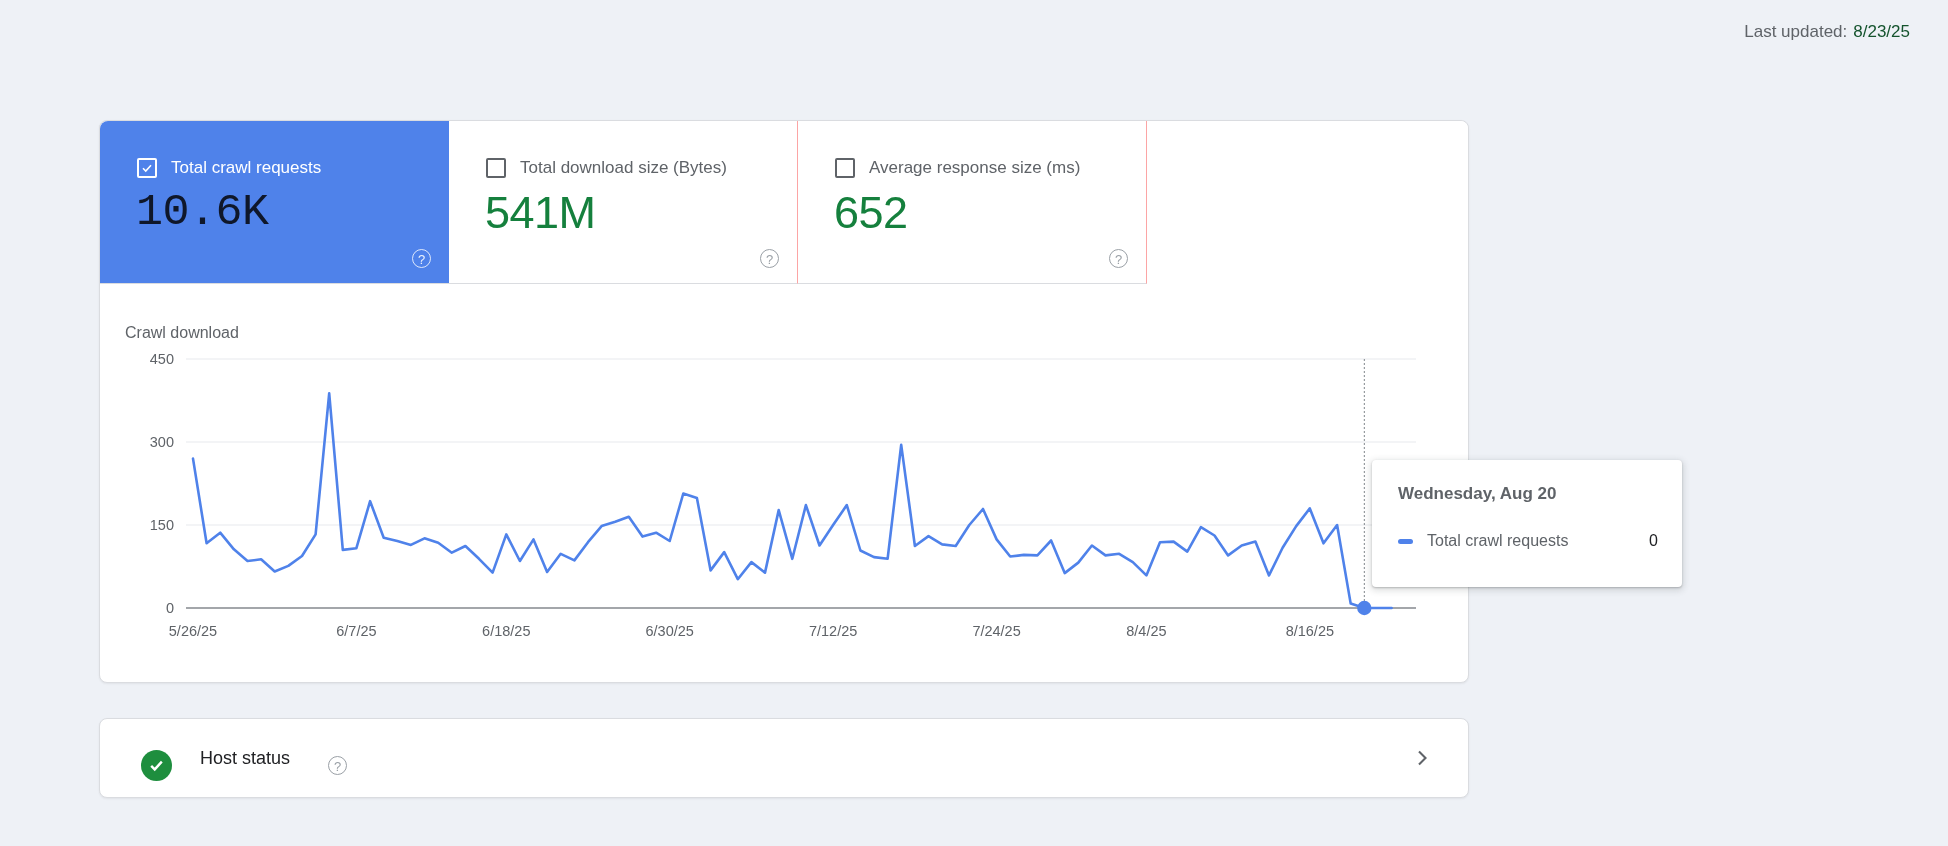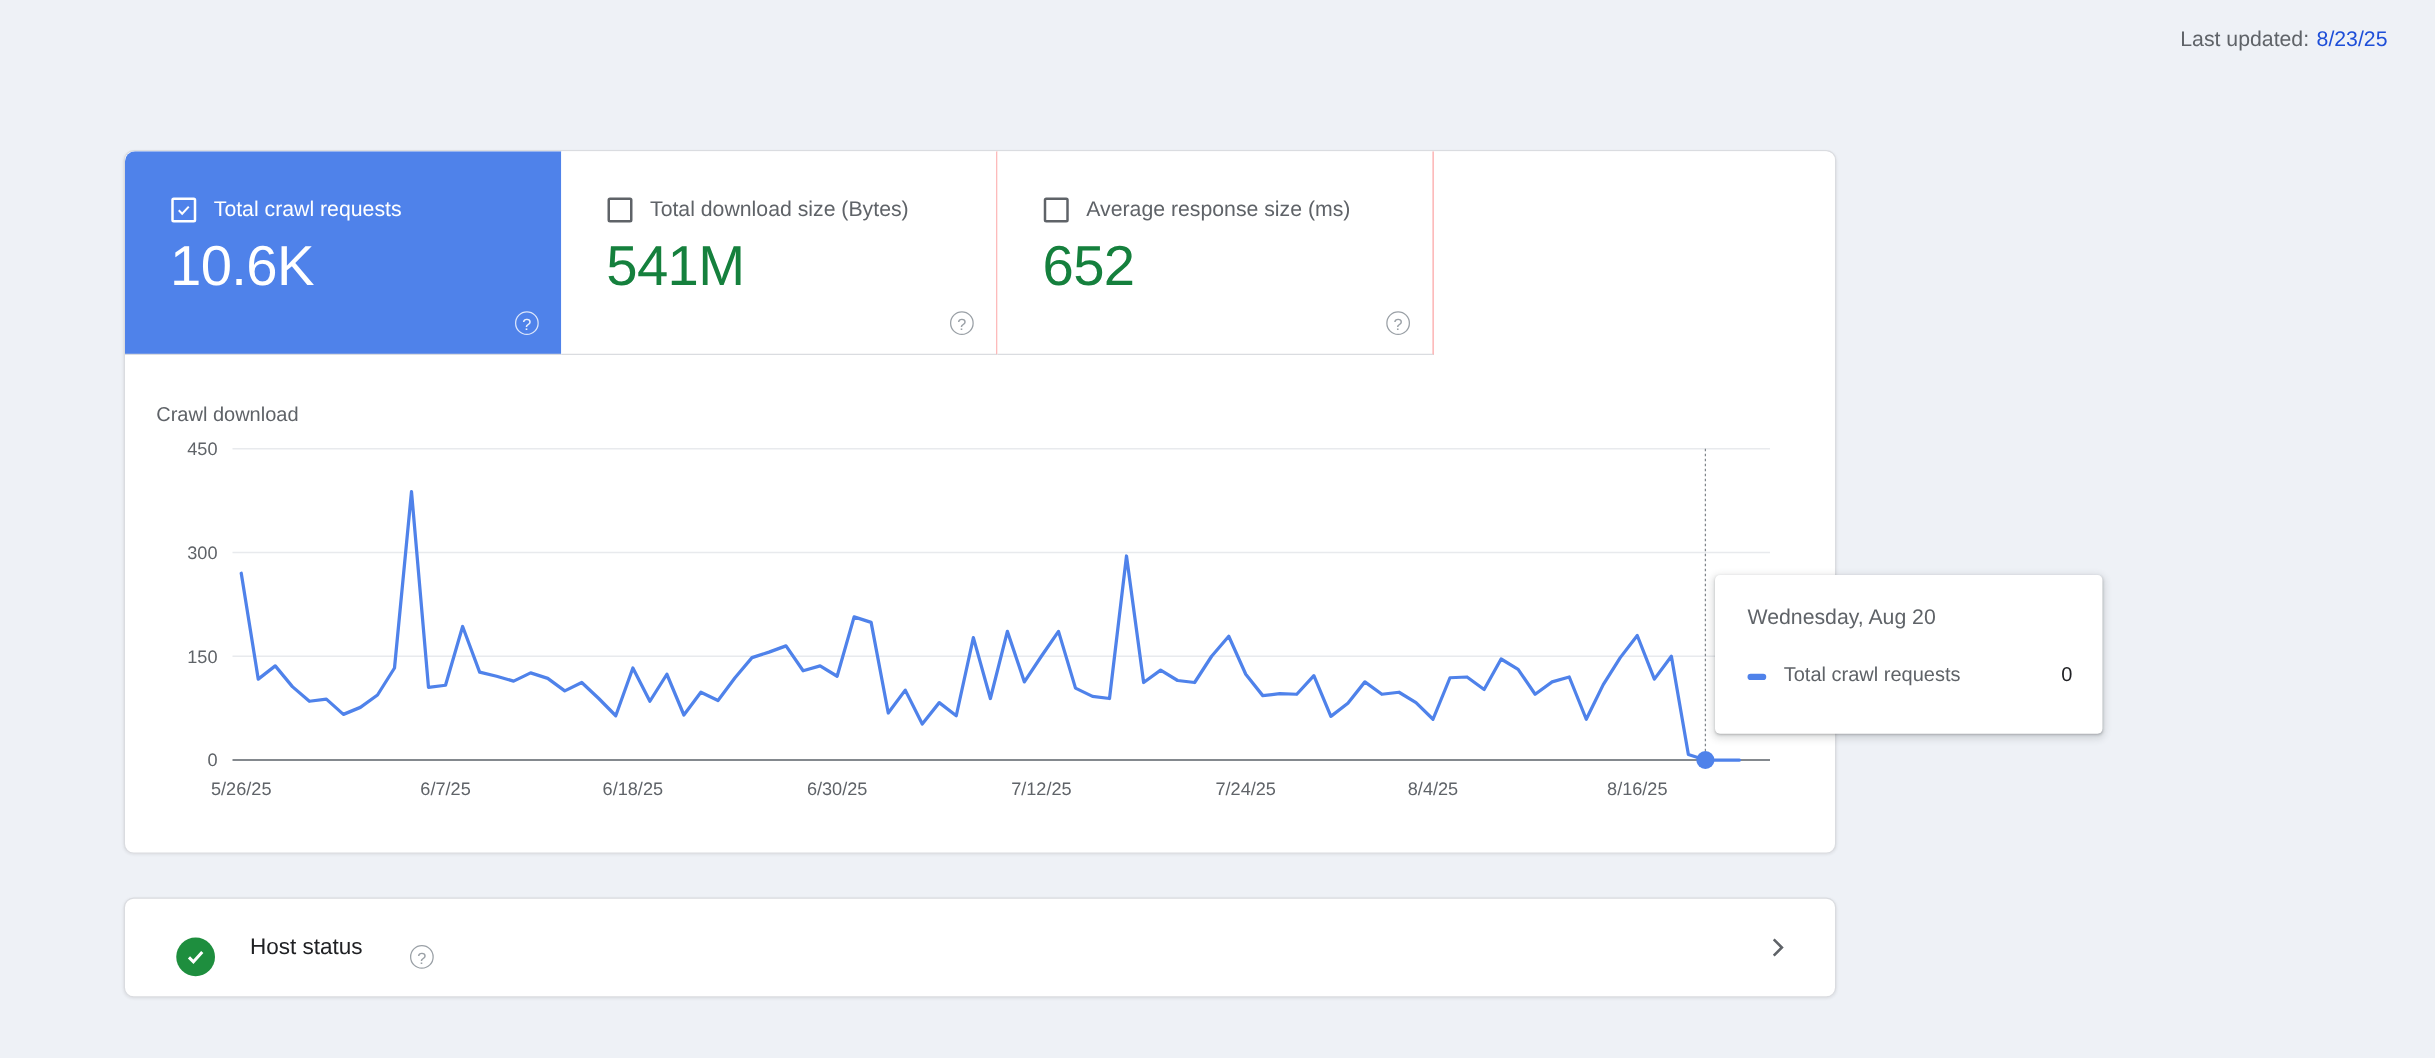--- a/index.html
+++ b/index.html
@@ -5,21 +5,21 @@
   html,body{margin:0;padding:0;}
   body{
     width:1948px;height:846px;position:relative;overflow:hidden;
     background:#eef1f6;
     font-family:"Liberation Sans","DejaVu Sans",sans-serif;
     -webkit-font-smoothing:antialiased;
   }
   .last-updated{
     position:absolute;top:22px;right:38px;font-size:17px;color:#5f6368;
   }
-  .last-updated .lu-value{color:#1d4ed8;margin-left:6px;text-align:center;}
+  .last-updated .lu-value{color:#14532d;margin-left:6px;text-align:center;}
 
   .panel{
     position:absolute;background:#fff;border:1px solid #dadce0;border-radius:8px;
     box-shadow:0 1px 2px rgba(60,64,67,.08);box-sizing:border-box;
   }
   #crawl-panel{left:99px;top:120px;width:1370px;height:563px;}
   #host-panel{left:99px;top:718px;width:1370px;height:80px;}
 
   .cards-row{
     position:absolute;left:0;top:0;width:100%;height:163px;display:flex;
@@ -38,39 +38,39 @@
     width:16px;height:16px;border:2px solid #5f6368;border-radius:2px;flex:none;
     display:flex;align-items:center;justify-content:center;
   }
   .selected .checkbox{border-color:#fff;}
   .checkbox svg{display:block;}
   .card-label{font-size:17px;color:#5f6368;margin-left:14px;white-space:nowrap;}
   .selected .card-label{color:#fff;}
   .card-value{
     position:absolute;left:36px;top:66px;font-size:45px;color:#15803d;letter-spacing:-.5px;
   }
-  .selected .card-value{color:#ffffff;}
+  .selected .card-value{color:#0f172a;font-family:Liberation Mono, monospace;}
 
   .help-icon{
     width:19px;height:19px;border:1.5px solid #9aa0a6;border-radius:50%;
     color:#9aa0a6;font-size:13px;line-height:19px;text-align:center;box-sizing:border-box;
     font-weight:400;cursor:pointer;
   }
   .card-help{position:absolute;right:18px;bottom:15px;}
   .selected .card-help{border-color:rgba(255,255,255,.8);color:rgba(255,255,255,.9);}
 
   .chart-title{position:absolute;left:25px;top:203px;font-size:16px;color:#5f6368;}
   #chart-svg{position:absolute;left:0;top:163px;}
 
   .tooltip{
     position:absolute;left:1372px;top:460px;width:310px;height:127px;background:#fff;
     border-radius:4px;z-index:10;
     box-shadow:0 1px 2px rgba(60,64,67,.3),0 2px 6px 2px rgba(60,64,67,.15);
   }
-  .tooltip-title{position:absolute;left:26px;top:24px;font-size:17px;font-weight:normal;color:#5f6368;}
+  .tooltip-title{position:absolute;left:26px;top:24px;font-size:17px;font-weight:bold;color:#5f6368;}
   .tooltip-row{position:absolute;left:26px;top:72px;width:260px;display:flex;align-items:center;}
   .legend-pill{width:15px;height:5px;border-radius:2.5px;background:#4f82ea;margin-right:14px;flex:none;}
   .tooltip-label{font-size:16px;color:#5f6368;flex:1;}
   .tooltip-value{font-size:16px;color:#202124;}
 
   .status-circle{
     position:absolute;left:41px;top:31px;width:31px;height:31px;border-radius:50%;
     background:#1e8e3e;display:flex;align-items:center;justify-content:center;
   }
   .host-title{position:absolute;left:100px;top:50%;transform:translateY(-50%);font-size:18px;color:#202124;}

